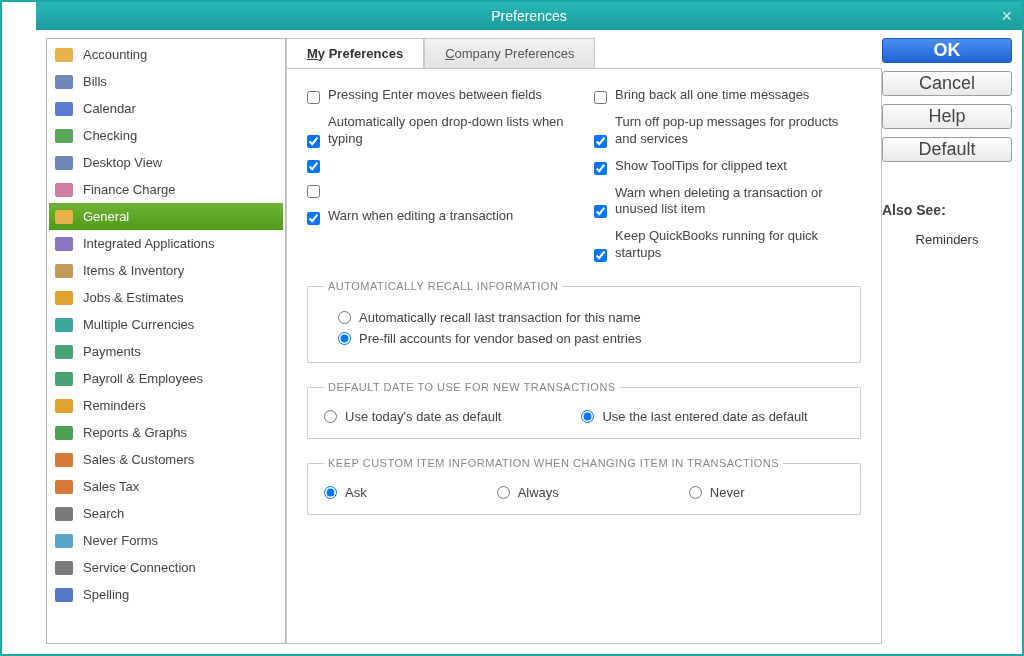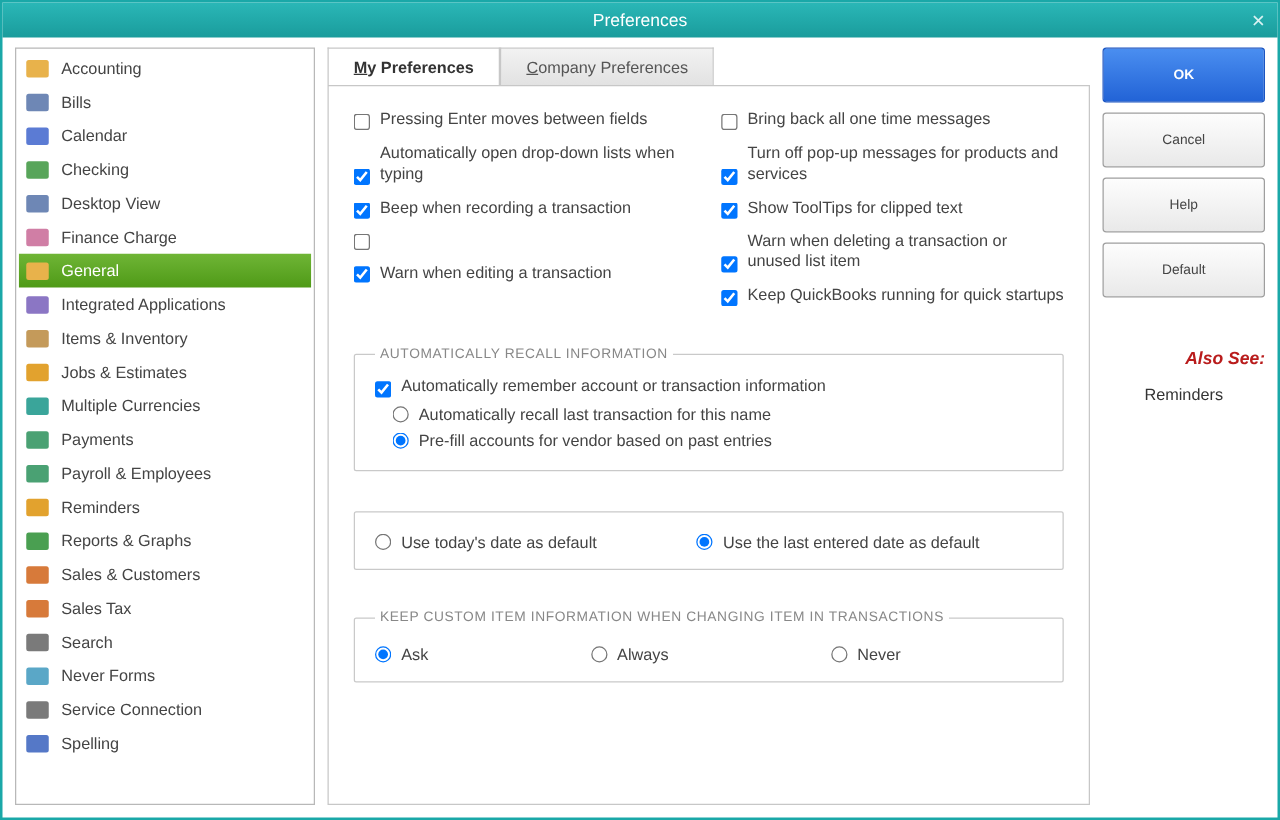--- a/index.html
+++ b/index.html
@@ -2,39 +2,39 @@
 <html><head>
   <meta charset="utf-8">
   <style>
     * { box-sizing: border-box; margin: 0; padding: 0; font-family: Arial, Helvetica, sans-serif; }
     body { background: #fff; display: flex; align-items: flex-start; justify-content: center; }
     .window {
       width: 1024px; height: 656px;
       border: 2px solid #1aa8a8;
       display: flex; flex-direction: column;
       background: #fff;
+      padding-left: 34px;
     }
     .titlebar {
       height: 28px;
       background: linear-gradient(#2ab7b7, #1a9c9c);
       color: #fff;
       display: flex;
       align-items: center;
       justify-content: center;
       position: relative;
       font-size: 14px;
     }
     .titlebar .close {
       position: absolute; right: 10px; top: 4px;
       color: #d9f2f2; font-size: 18px; cursor: pointer;
     }
     .content {
       flex: 1; display: flex;
       padding: 8px 10px 10px 10px;
-      gap: 10px;
       overflow: hidden;
     }
     
     .sidebar-wrap {
       width: 240px;
       border: 1px solid #b8b8b8;
       padding: 2px;
       background: #fff;
       position: relative;
       overflow: hidden;
@@ -87,52 +87,52 @@
       font-size:13px;
       color:#444;
       overflow:auto;
     }
     .row2 { display:flex; gap:20px; }
     .col { flex:1; display:flex; flex-direction:column; gap:10px; }
     .chk { display:flex; align-items:flex-end; gap:8px; line-height:1.3; }
     .chk input { margin-top:2px; }
     fieldset {
       border:1px solid #c9c9c9;
-      margin-top:32px;
+      margin-top:18px;
       padding: 12px 16px 14px;
       border-radius:2px;
     }
     legend { font-size:11px; color:#888; letter-spacing:.5px; padding: 0 4px; }
     .radio-line { display:flex; align-items:center; gap:8px; margin:6px 0 2px 14px; }
     .radio-row { display:flex; gap:80px; margin-top:4px; }
     .radio-row .radio-line{ margin:0; }
     
     .right {
       width: 130px;
       display:flex; flex-direction:column;
       gap:8px;
       align-items:stretch;
     }
     .btn {
-      height:44px;
+      height:25px;
       border:1px solid #9e9e9e;
       border-radius:3px;
       background: linear-gradient(#fdfdfd,#e9e9e9);
       color:#444;
-      font-size:11px;
+      font-size:18px;
       cursor:pointer;
     }
     .btn.primary {
       background: linear-gradient(#4a8ef0,#2263d6);
       border-color:#1b55c2;
       color:#fff;
       font-weight:bold;
     }
     .right .spacer { height:20px; }
-    .right .sec-title { text-align:right; font-weight:bold; font-size:14px; color:#b91c1c; margin-top:4px;font-style:italic; }
+    .right .sec-title { text-align:left; font-weight:bold; font-size:14px; color:#404040; margin-top:4px; }
     .right .see-item { text-align:center; font-size:13px; color:#333; margin-top:6px;}
     .mnemonic { text-decoration: underline; }
   </style>
 </head>
 <body>
 
 <div class="window">
   <div class="titlebar">
     <span>Preferences</span>
     <span class="close">×</span>
@@ -281,21 +281,20 @@
             <label class="chk">
                 <input type="checkbox" id="c1" style="">
                 <span>Pressing Enter moves between fields</span>
               </label>
             <label class="chk">
                 <input type="checkbox" id="c2" checked="" style="">
                 <span>Automatically open drop-down lists when typing</span>
               </label>
             <label class="chk">
                 <input type="checkbox" id="c3" checked="" style="">
-                <span>Beep when recording a transaction</span>
               </label>
             <label class="chk">
                 <input type="checkbox" id="c4" style="">
               </label>
             <label class="chk">
                 <input type="checkbox" id="c5" checked="" style="">
                 <span>Warn when editing a transaction</span>
               </label>
           </div>
           <div class="col">
@@ -317,35 +316,32 @@
               </label>
             <label class="chk">
                 <input type="checkbox" id="c10" checked="" style="">
                 <span>Keep QuickBooks running for quick startups</span>
               </label>
           </div>
         </div>
 
         <fieldset>
           <legend>AUTOMATICALLY RECALL INFORMATION</legend>
-          <label class="chk" style="margin-left:0">
-              <input type="checkbox" id="cr" checked="" style="">
-              <span>Automatically remember account or transaction information</span>
-            </label>
           <label class="radio-line">
               <input type="radio" name="recall" value="last" style="">
               <span>Automatically recall last transaction for this name</span>
             </label>
           <label class="radio-line">
               <input type="radio" name="recall" value="prefill" checked="" style="">
               <span>Pre-fill accounts for vendor based on past entries</span>
             </label>
         </fieldset>
 
         <fieldset>
+          <legend>DEFAULT DATE TO USE FOR NEW TRANSACTIONS</legend>
           <div class="radio-row">
             <label class="radio-line">
                 <input type="radio" name="ddate" value="today" style="">
                 <span>Use today's date as default</span>
               </label>
             <label class="radio-line">
                 <input type="radio" name="ddate" value="last" checked="" style="">
                 <span>Use the last entered date as default</span>
               </label>
           </div>

